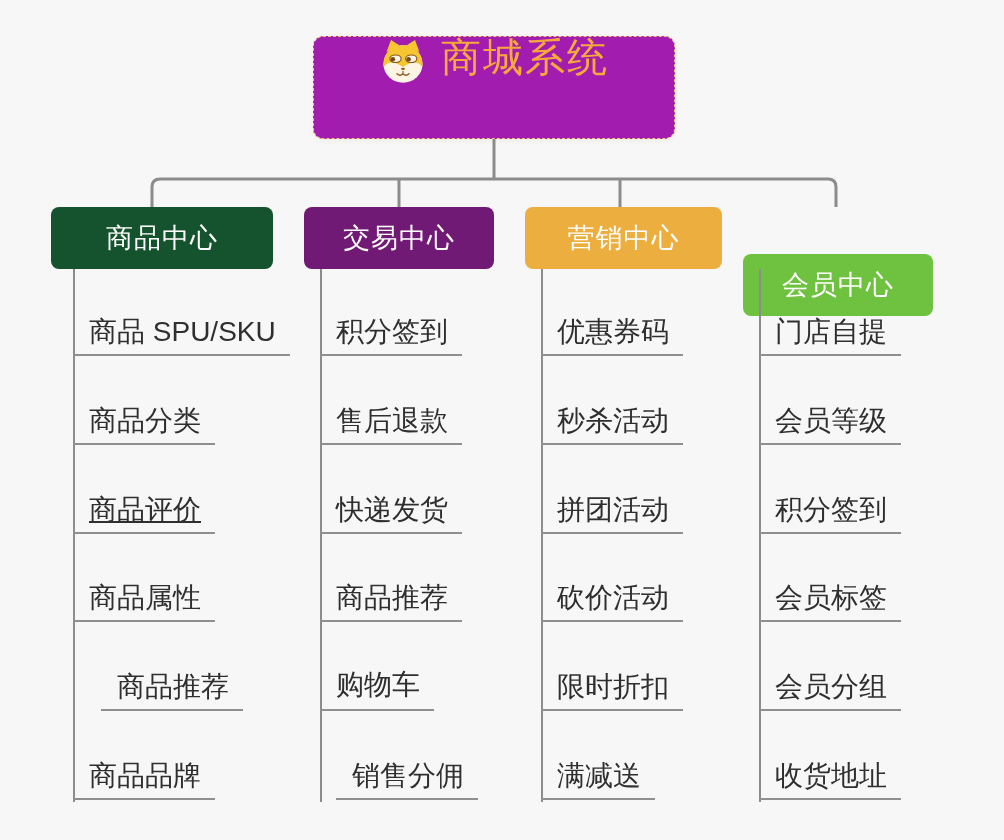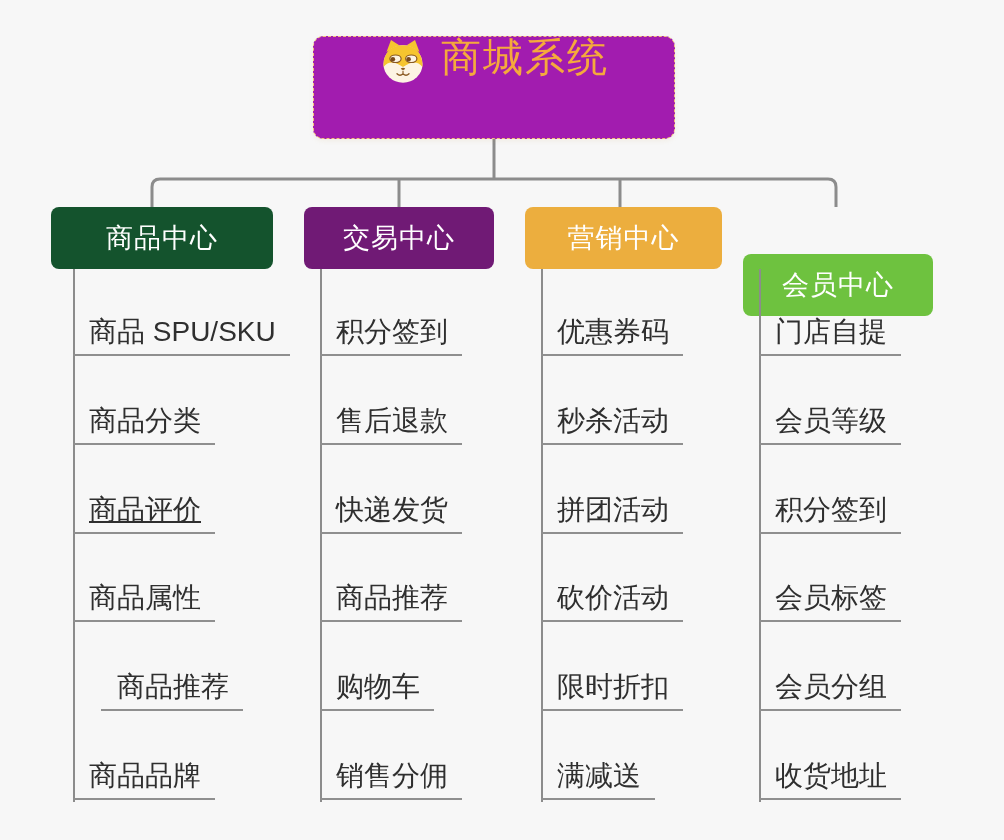--- a/index.html
+++ b/index.html
@@ -130,22 +130,22 @@
       <div class="child-node" style="left: 73px; top: 485.6px; text-decoration: underline;">商品评价</div>
       <div class="child-node" style="left: 73px; top: 574.4px;">商品属性</div>
       <div class="child-node" style="left: 73px; top: 663.2px; margin-left: 28px;">商品推荐</div>
       <div class="child-node" style="left: 73px; top: 752px;">商品品牌</div>
       <div class="branch-box" style="left: 304px; width: 190px; background: #701a75;">交易中心</div>
       <div class="branch-spine" style="left: 320px; height: 533px;"></div>
       <div class="child-node" style="left: 320px; top: 308px;">积分签到</div>
       <div class="child-node" style="left: 320px; top: 396.8px;">售后退款</div>
       <div class="child-node" style="left: 320px; top: 485.6px;">快递发货</div>
       <div class="child-node" style="left: 320px; top: 574.4px;">商品推荐</div>
-      <div class="child-node" style="left: 320px; top: 663.2px;">购物车</div>
-      <div class="child-node" style="left: 320px; top: 752px;">销售分佣</div>
+      <div class="child-node" style="left: 320px; top: 663.2px; font-family: Liberation Mono, monospace;">购物车</div>
+      <div class="child-node" style="left: 336px; top: 752px;">销售分佣</div>
       <div class="branch-box" style="left: 525px; width: 197px; background: rgb(236, 174, 62);">营销中心</div>
       <div class="branch-spine" style="left: 541px; height: 533px;"></div>
       <div class="child-node" style="left: 541px; top: 308px;">优惠券码</div>
       <div class="child-node" style="left: 541px; top: 396.8px;">秒杀活动</div>
       <div class="child-node" style="left: 541px; top: 485.6px;">拼团活动</div>
       <div class="child-node" style="left: 541px; top: 574.4px;">砍价活动</div>
       <div class="child-node" style="left: 541px; top: 663.2px; text-align: right;">限时折扣</div>
       <div class="child-node" style="left: 541px; top: 752px;">满减送</div>
       <div class="branch-box" style="left: 743px; width: 190px; background: rgb(110, 194, 63); margin-top: 47px;">会员中心</div>
       <div class="branch-spine" style="left: 759px; height: 533px;"></div>

